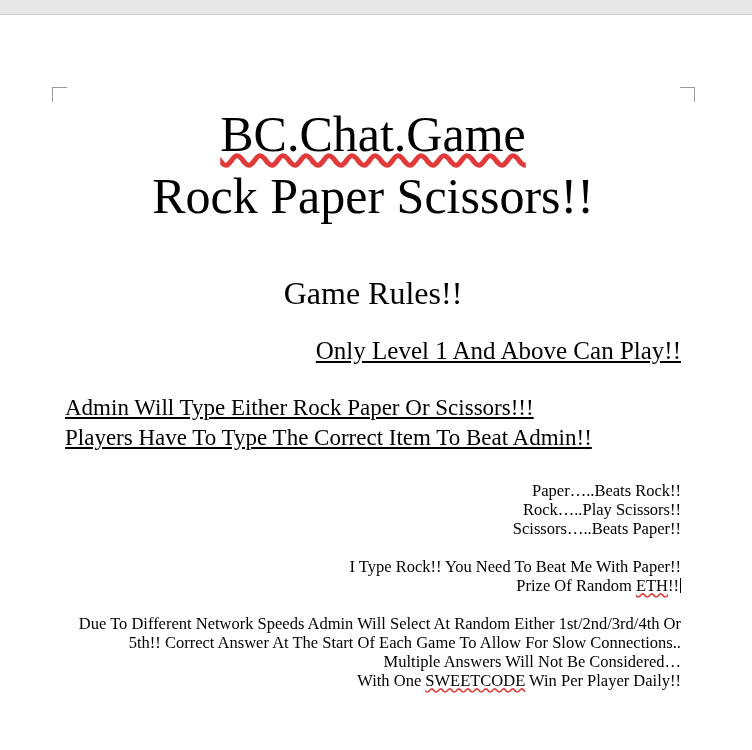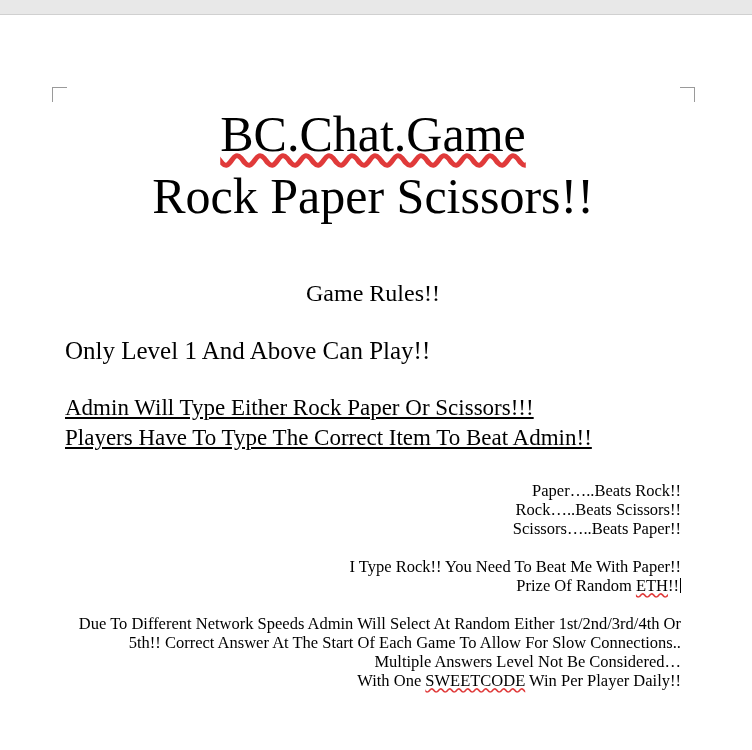--- a/index.html
+++ b/index.html
@@ -55,30 +55,31 @@
   .spell {
     text-decoration: underline;
     text-decoration-color: #e03a3a;
     text-decoration-style: wavy;
     text-decoration-skip-ink: none;
     font-family: Liberation Serif, serif;
   }
   .gap-1 { height: 48px; }
   .rules-head {
     text-align: center;
-    font-size: 24px;
+    font-size: 32px;
     line-height: 36px;
     color: #000;
   }
   .gap-2 { height: 22px; }
   .level-line {
-    text-align: left;
+    text-align: right;
     font-size: 25px;
     line-height: 36px;
     color: #000;
+    text-decoration: underline;
   }
   .gap-3 { height: 24px; }
   .admin-line {
     text-align: left;
     font-size: 23px;
     line-height: 30px;
     color: #000;
     text-decoration: underline;
   }
   .gap-4 { height: 22px; }
@@ -135,33 +136,33 @@
 
     <div class="admin-line">Admin Will Type Either Rock Paper Or Scissors!!!</div>
     <div class="admin-line">Players Have To Type The Correct Item To Beat Admin!!</div>
 
     <div class="gap-4"></div>
 
 
     <div class="gap-5"></div>
 
     <div class="body-line">Paper…..Beats Rock!!</div>
-    <div class="body-line">Rock…..Beats Scissors!!</div>
+    <div class="body-line">Rock…..Play Scissors!!</div>
     <div class="body-line">Scissors…..Beats Paper!!</div>
 
     <div class="blank-line"></div>
 
     <div class="body-line">I Type Rock!! You Need To Beat Me With Paper!!</div>
     <div class="body-line">
       <span>Prize Of Random </span><span class="spell">ETH</span><span>!!</span><span class="caret"></span>
     </div>
 
     <div class="blank-line"></div>
 
     <div class="body-line">Due To Different Network Speeds Admin Will Select At Random Either 1st/2nd/3rd/4th Or</div>
     <div class="body-line">5th!! Correct Answer At The Start Of Each Game To Allow For Slow Connections..</div>
-    <div class="body-line">Multiple Answers Level Not Be Considered…</div>
+    <div class="body-line">Multiple Answers Will Not Be Considered…</div>
     <div class="body-line">
       <span>With One </span><span class="spell">SWEETCODE</span><span> Win Per Player Daily!!</span>
     </div>
 
   </div>
 </div>
 
 </body></html>

